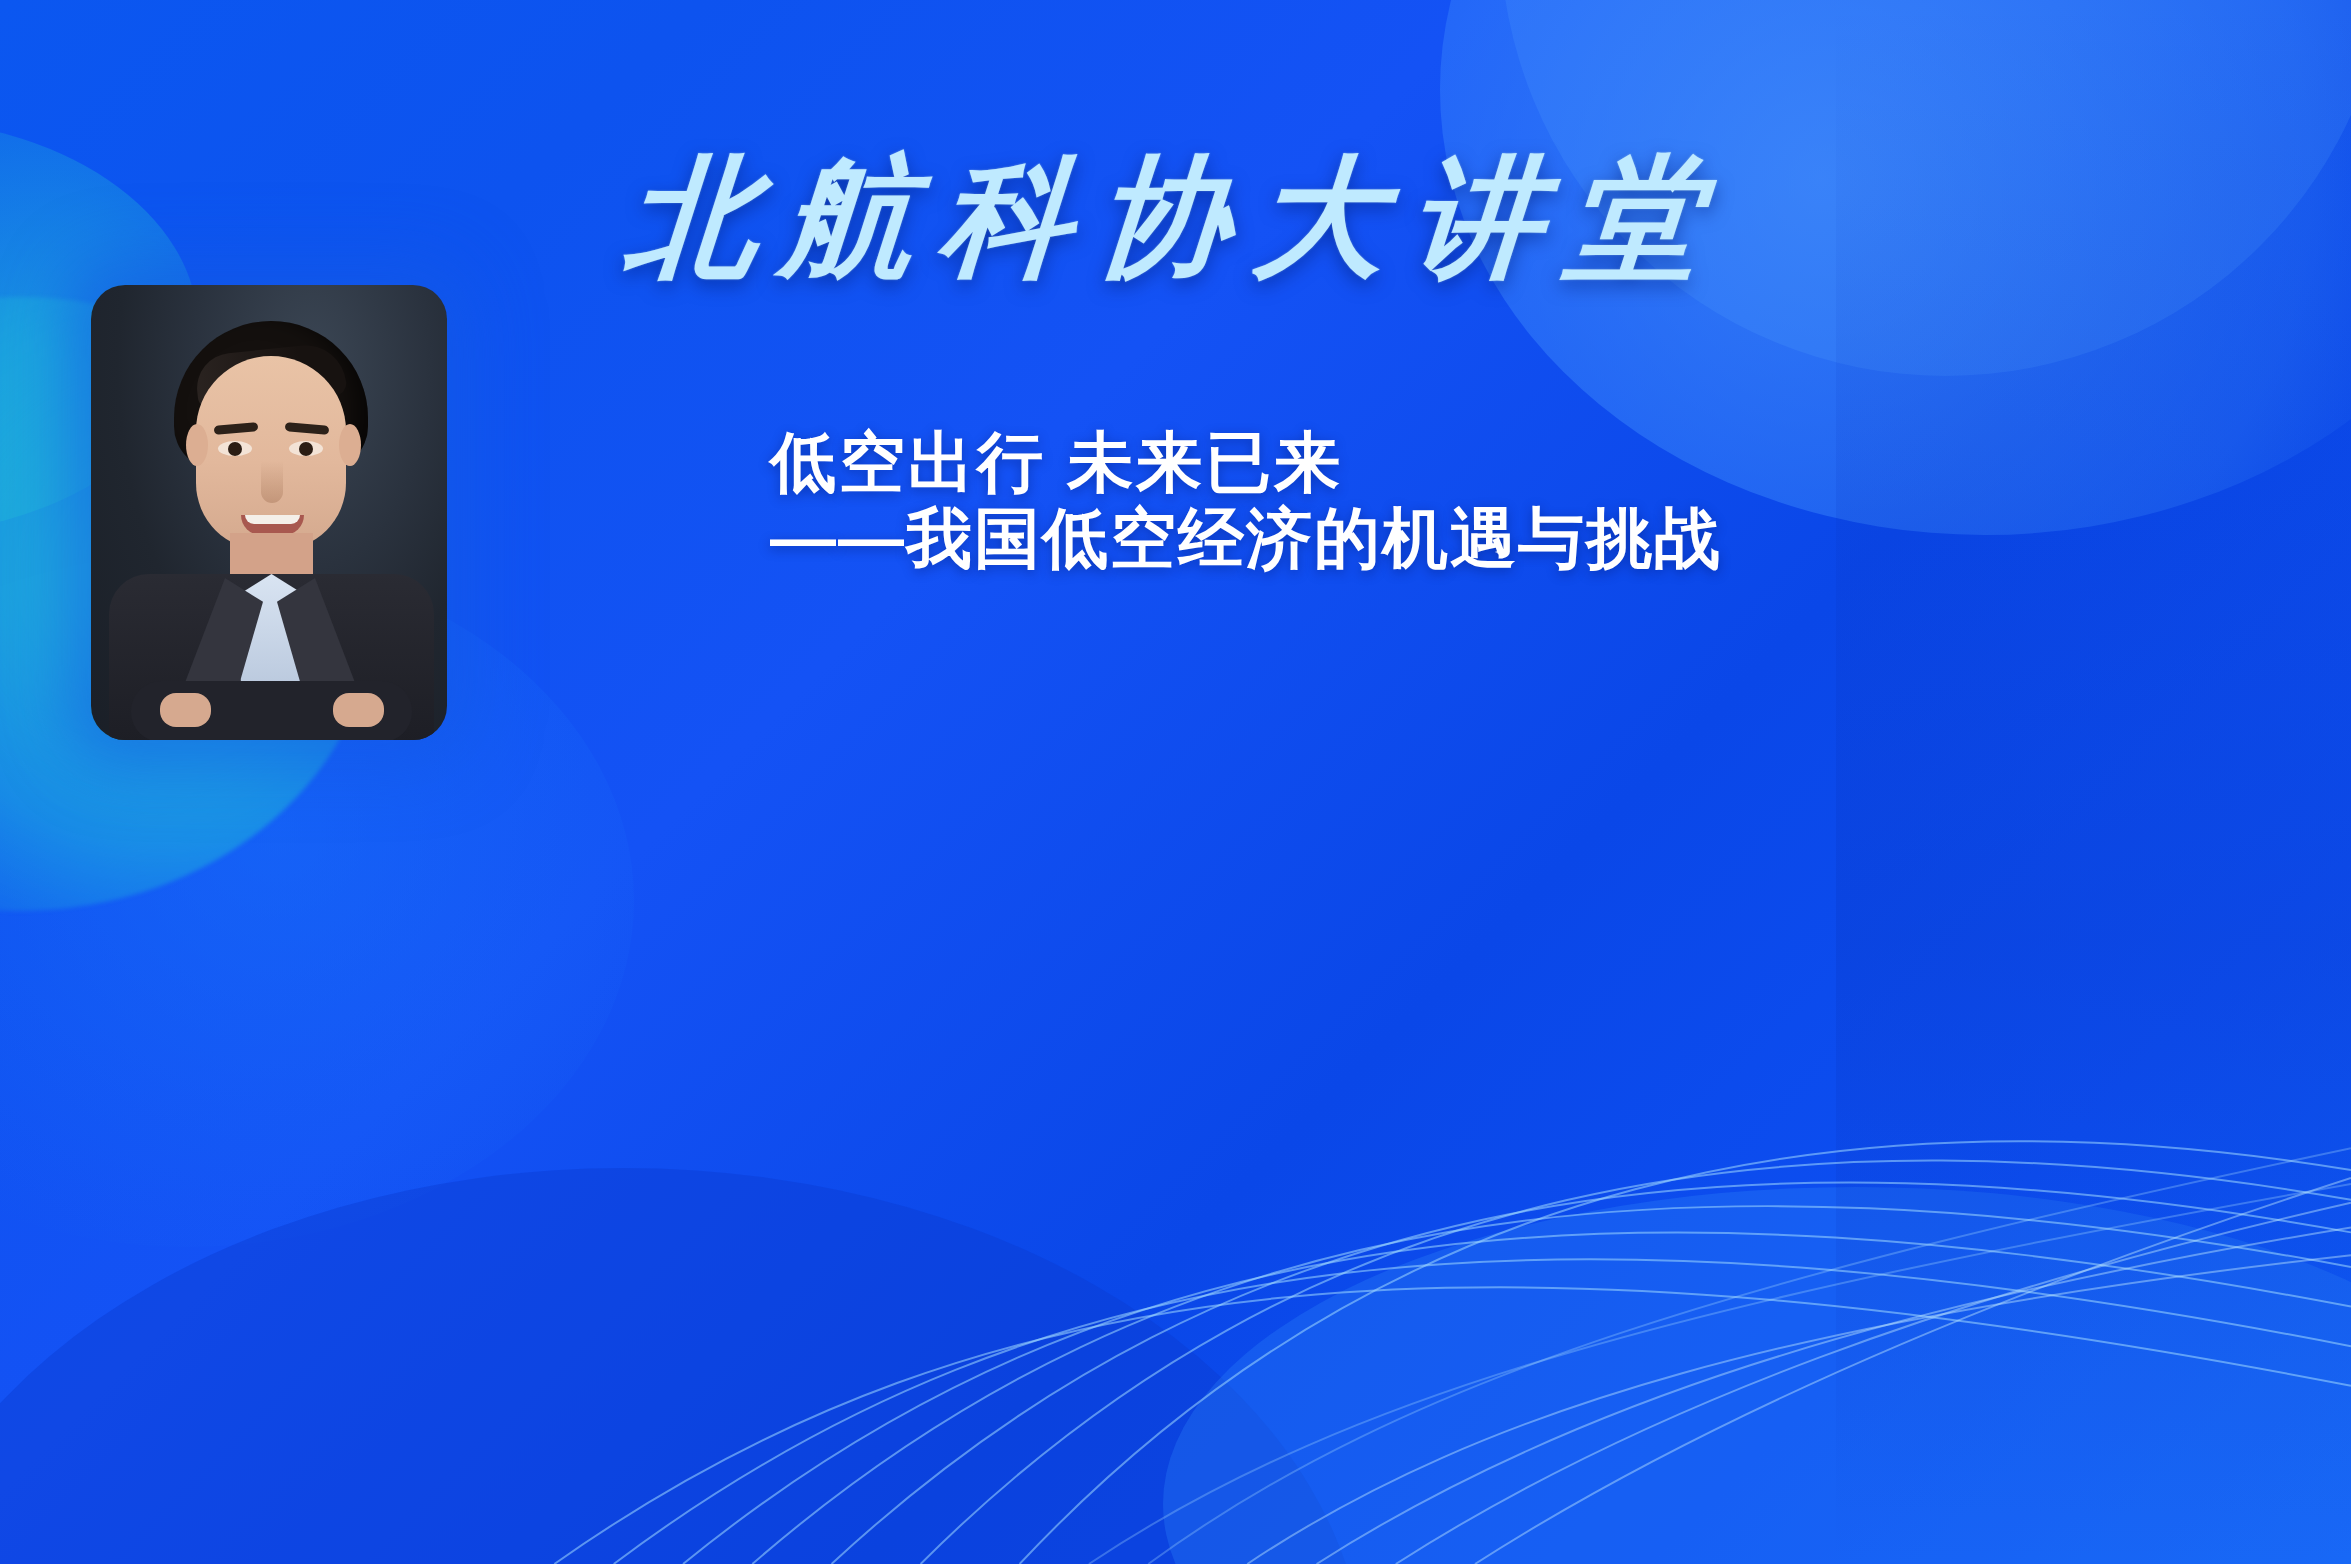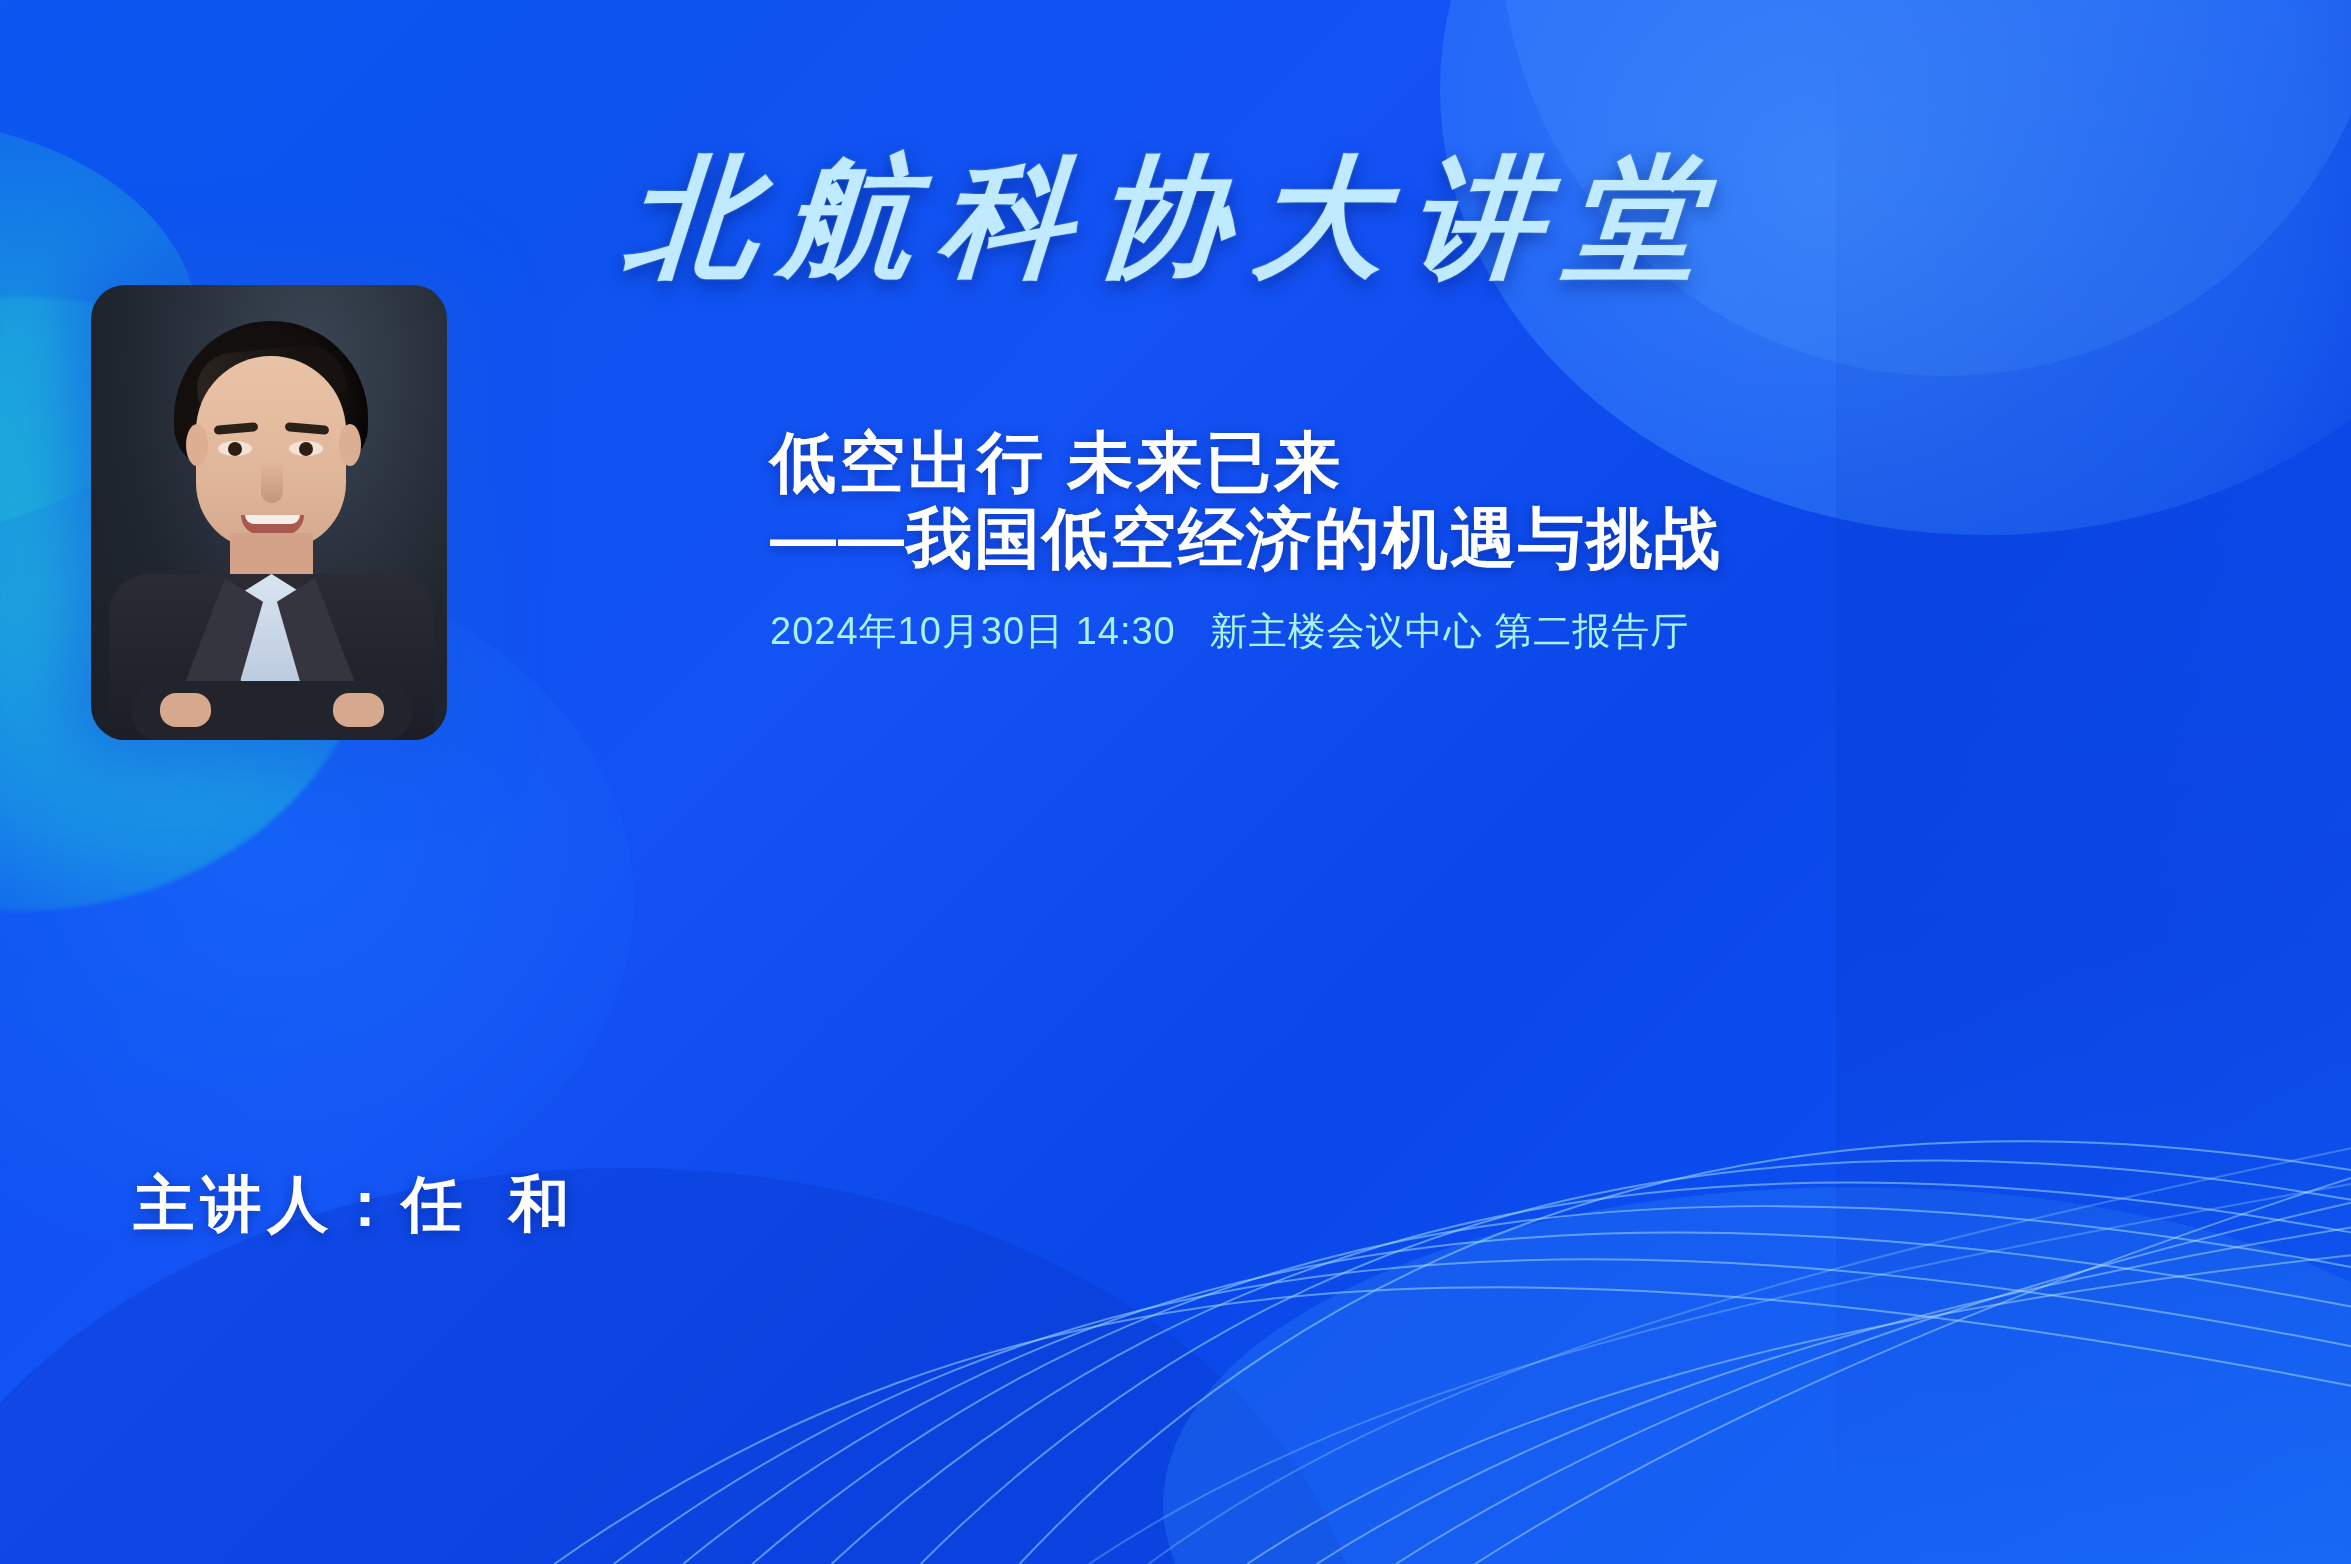--- a/index.html
+++ b/index.html
@@ -202,30 +202,24 @@
       <div class="ph-suit"></div>
       <div class="ph-shirt"></div>
       <div class="ph-lapel l"></div>
       <div class="ph-lapel r"></div>
       <div class="ph-arms"></div>
       <div class="ph-hand l"></div>
       <div class="ph-hand r"></div>
     </div>
   </div>
 
-  <div class="speaker">
-    <span>主讲人：</span><span>任</span><span class="nm-gap"></span><span>和</span>
+
+  <div class="content">
+
+    <div class="lec-title-1">低空出行 未来已来</div>
+
+    <div class="lec-title-2">——我国低空经济的机遇与挑战</div>
+
+
   </div>
 
-  <div class="content">
-
-    <div class="lec-title-1">低空出行 未来已来</div>
-
-    <div class="lec-title-2">——我国低空经济的机遇与挑战</div>
-
-    <div class="meta-line">
-      <span>2024年10月30日 14:30</span><span class="gap"></span><span>新主楼会议中心 第二报告厅</span>
-    </div>
-
-  </div>
-
 </div>
 
 
 </body></html>

